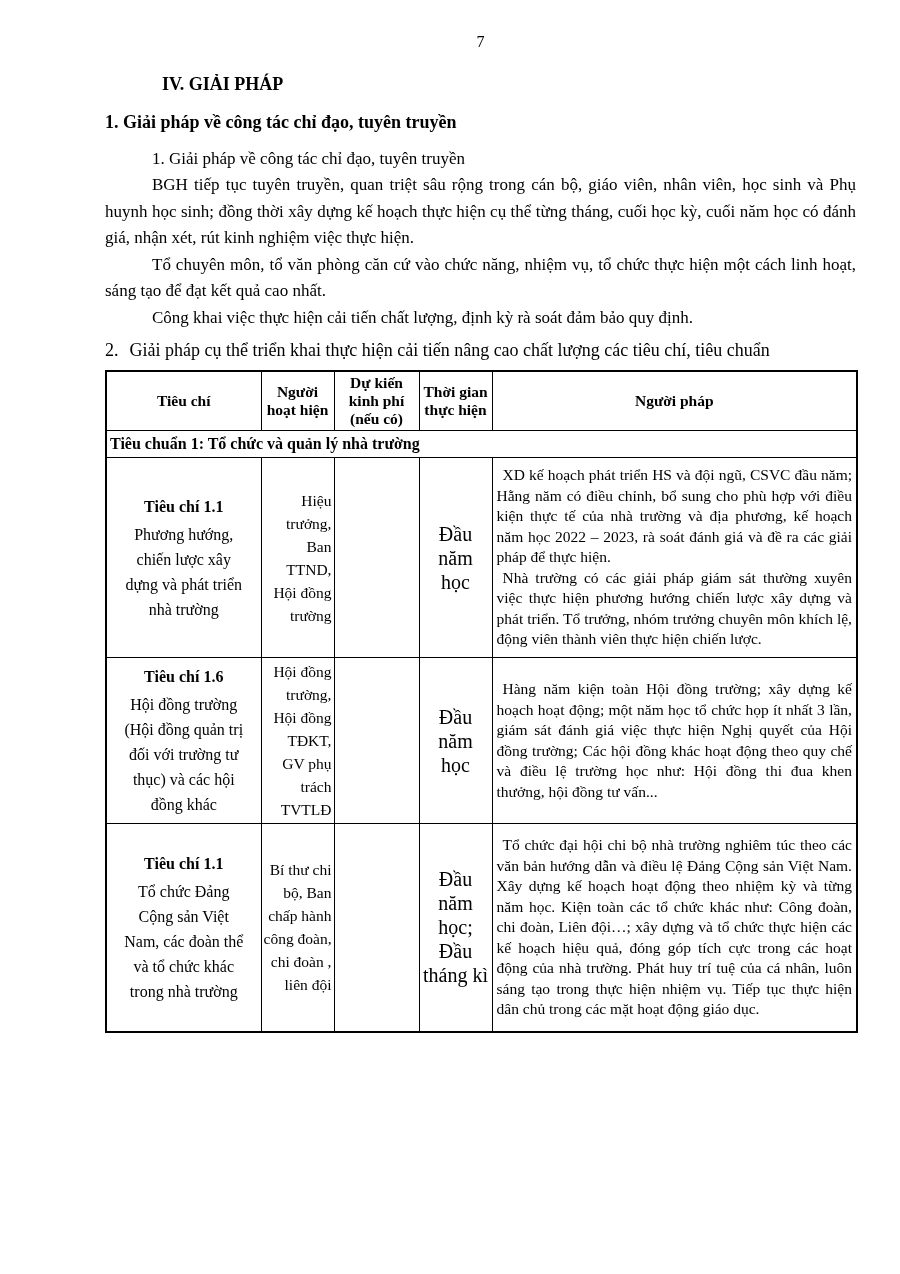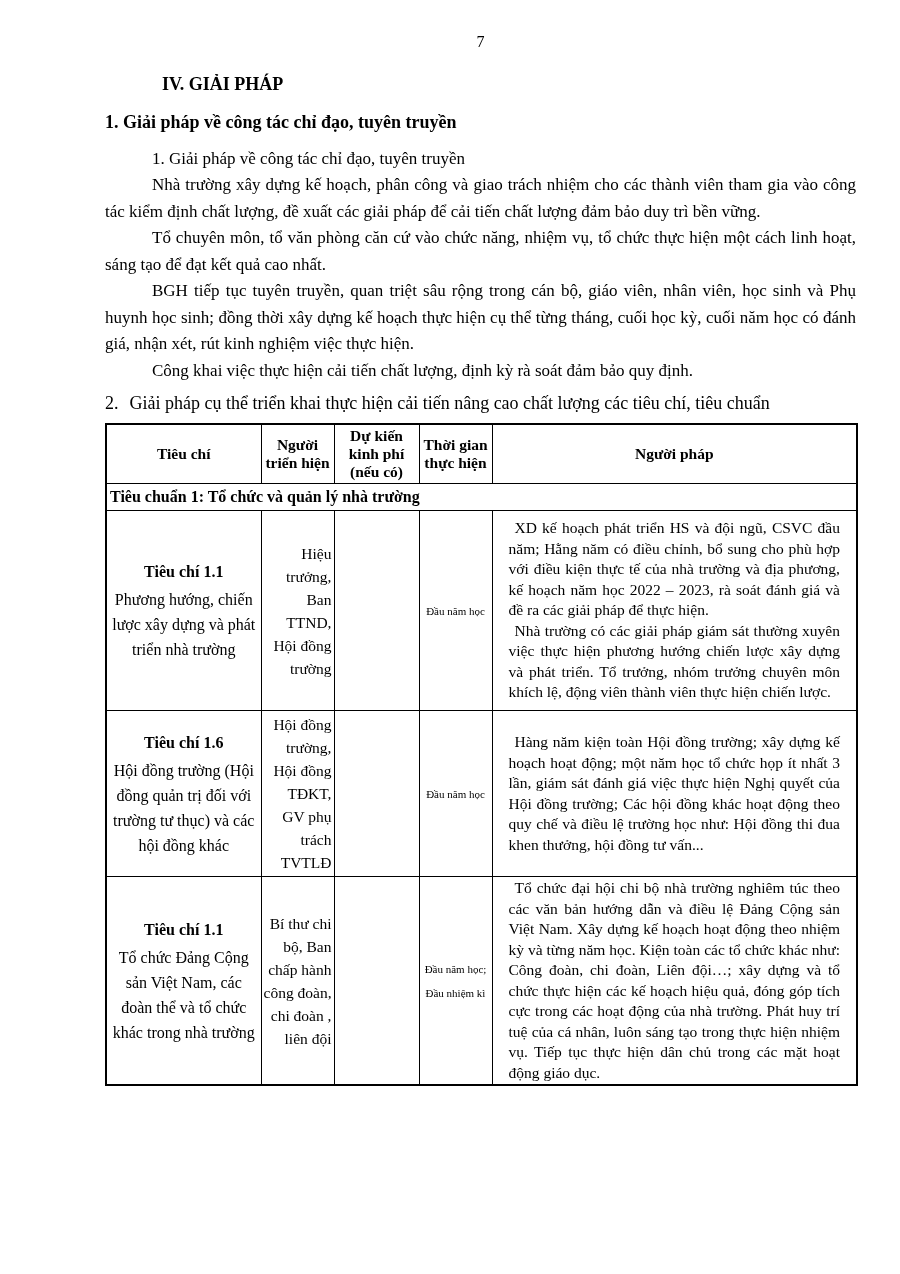--- a/index.html
+++ b/index.html
@@ -78,80 +78,79 @@
     padding: 4px 2px 4px 3px;
     height: 17px;
   }
   tr.row-11 { height: 200px; }
   tr.row-12 { height: 145px; }
   tr.row-13 { height: 208px; }
   td.criterion {
     text-align: center;
     font-size: 16px;
     line-height: 25px;
-    padding: 2px 4px;
+    padding: 2px 16px;
   }
   td.criterion .tc-title {
     font-weight: bold;
     margin-bottom: 3px;
   }
   td.person {
     text-align: right;
     font-size: 15.5px;
     line-height: 23px;
     padding: 2px;
   }
   td.budget { padding: 2px; }
   td.time {
     text-align: center;
-    font-size: 11px;
+    font-size: 20px;
     line-height: 24px;
     padding: 2px;
   }
   td.solution {
     font-size: 15.5px;
     line-height: 20.5px;
     text-align: justify;
-    padding: 1px 16px;
+    padding: 1px 4px;
     vertical-align: middle;
   }
   td.solution p { text-indent: 6px; }
 </style>
 </head>
 <body>
 
 <div class="page">
 
   <div class="pgnum">7</div>
 
   <div class="h1">IV. GIẢI PHÁP</div>
 
   <div class="h2">1. Giải pháp về công tác chỉ đạo, tuyên truyền</div>
 
   <div class="h2-sub">1. Giải pháp về công tác chỉ đạo, tuyên truyền</div>
 
-  <p class="body-para">Nhà trường xây dựng kế hoạch, phân công và giao trách nhiệm cho các thành viên tham gia vào công tác kiểm định chất lượng, đề xuất các giải pháp để cải tiến chất lượng đảm bảo duy trì bền vững.</p>
+  <p class="body-para">BGH tiếp tục tuyên truyền, quan triệt sâu rộng trong cán bộ, giáo viên, nhân viên, học sinh và Phụ huynh học sinh; đồng thời xây dựng kế hoạch thực hiện cụ thể từng tháng, cuối học kỳ, cuối năm học có đánh giá, nhận xét, rút kinh nghiệm việc thực hiện.</p>
   <p class="body-para">Tổ chuyên môn, tổ văn phòng căn cứ vào chức năng, nhiệm vụ, tổ chức thực hiện một cách linh hoạt, sáng tạo để đạt kết quả cao nhất.</p>
-  <p class="body-para">BGH tiếp tục tuyên truyền, quan triệt sâu rộng trong cán bộ, giáo viên, nhân viên, học sinh và Phụ huynh học sinh; đồng thời xây dựng kế hoạch thực hiện cụ thể từng tháng, cuối học kỳ, cuối năm học có đánh giá, nhận xét, rút kinh nghiệm việc thực hiện.</p>
   <p class="body-para">Công khai việc thực hiện cải tiến chất lượng, định kỳ rà soát đảm bảo quy định.</p>
 
   <div class="h3"><span>2.</span><span class="h3-text">Giải pháp cụ thể triển khai thực hiện cải tiến nâng cao chất lượng các tiêu chí, tiêu chuẩn</span></div>
 
   <table class="sol-table">
     <colgroup>
       <col style="width:155px">
       <col style="width:73px">
       <col style="width:85px">
       <col style="width:73px">
       <col style="width:365px">
     </colgroup>
     <tbody>
         <tr>
       <th class="col-h">Tiêu chí</th>
-      <th class="col-h">Người triển hiện</th>
+      <th class="col-h">Người hoạt hiện</th>
       <th class="col-h">Dự kiến kinh phí (nếu có)</th>
       <th class="col-h">Thời gian thực hiện</th>
       <th class="col-h">Người pháp</th>
     </tr>
     <tr>
       <td class="section-cell" colspan="5">Tiêu chuẩn 1: Tổ chức và quản lý nhà trường</td>
     </tr>
     <tr class="row-11">
       <td class="criterion">
         <div class="tc-title">Tiêu chí 1.1</div>
@@ -177,21 +176,21 @@
         <p>Hàng năm kiện toàn Hội đồng trường; xây dựng kế hoạch hoạt động; một năm học tổ chức họp ít nhất 3 lần, giám sát đánh giá việc thực hiện Nghị quyết của Hội đồng trường; Các hội đồng khác hoạt động theo quy chế và điều lệ trường học như: Hội đồng thi đua khen thưởng, hội đồng tư vấn...</p>
       </td>
     </tr>
     <tr class="row-13">
       <td class="criterion">
         <div class="tc-title">Tiêu chí 1.1</div>
         <div class="tc-desc">Tổ chức Đảng Cộng sản Việt Nam, các đoàn thể và tổ chức khác trong nhà trường</div>
       </td>
       <td class="person">Bí thư chi bộ, Ban chấp hành công đoàn, chi đoàn , liên đội</td>
       <td class="budget"></td>
-      <td class="time">Đầu năm học; Đầu nhiệm kì</td>
+      <td class="time">Đầu năm học; Đầu tháng kì</td>
       <td class="solution">
         <p>Tổ chức đại hội chi bộ nhà trường nghiêm túc theo các văn bản hướng dẫn và điều lệ Đảng Cộng sản Việt Nam. Xây dựng kế hoạch hoạt động theo nhiệm kỳ và từng năm học. Kiện toàn các tổ chức khác như: Công đoàn, chi đoàn, Liên đội…; xây dựng và tổ chức thực hiện các kế hoạch hiệu quả, đóng góp tích cực trong các hoạt động của nhà trường. Phát huy trí tuệ của cá nhân, luôn sáng tạo trong thực hiện nhiệm vụ. Tiếp tục thực hiện dân chủ trong các mặt hoạt động giáo dục.</p>
       </td>
     </tr>
   </tbody>
     </table>
 
 </div>
 
 </body></html>

